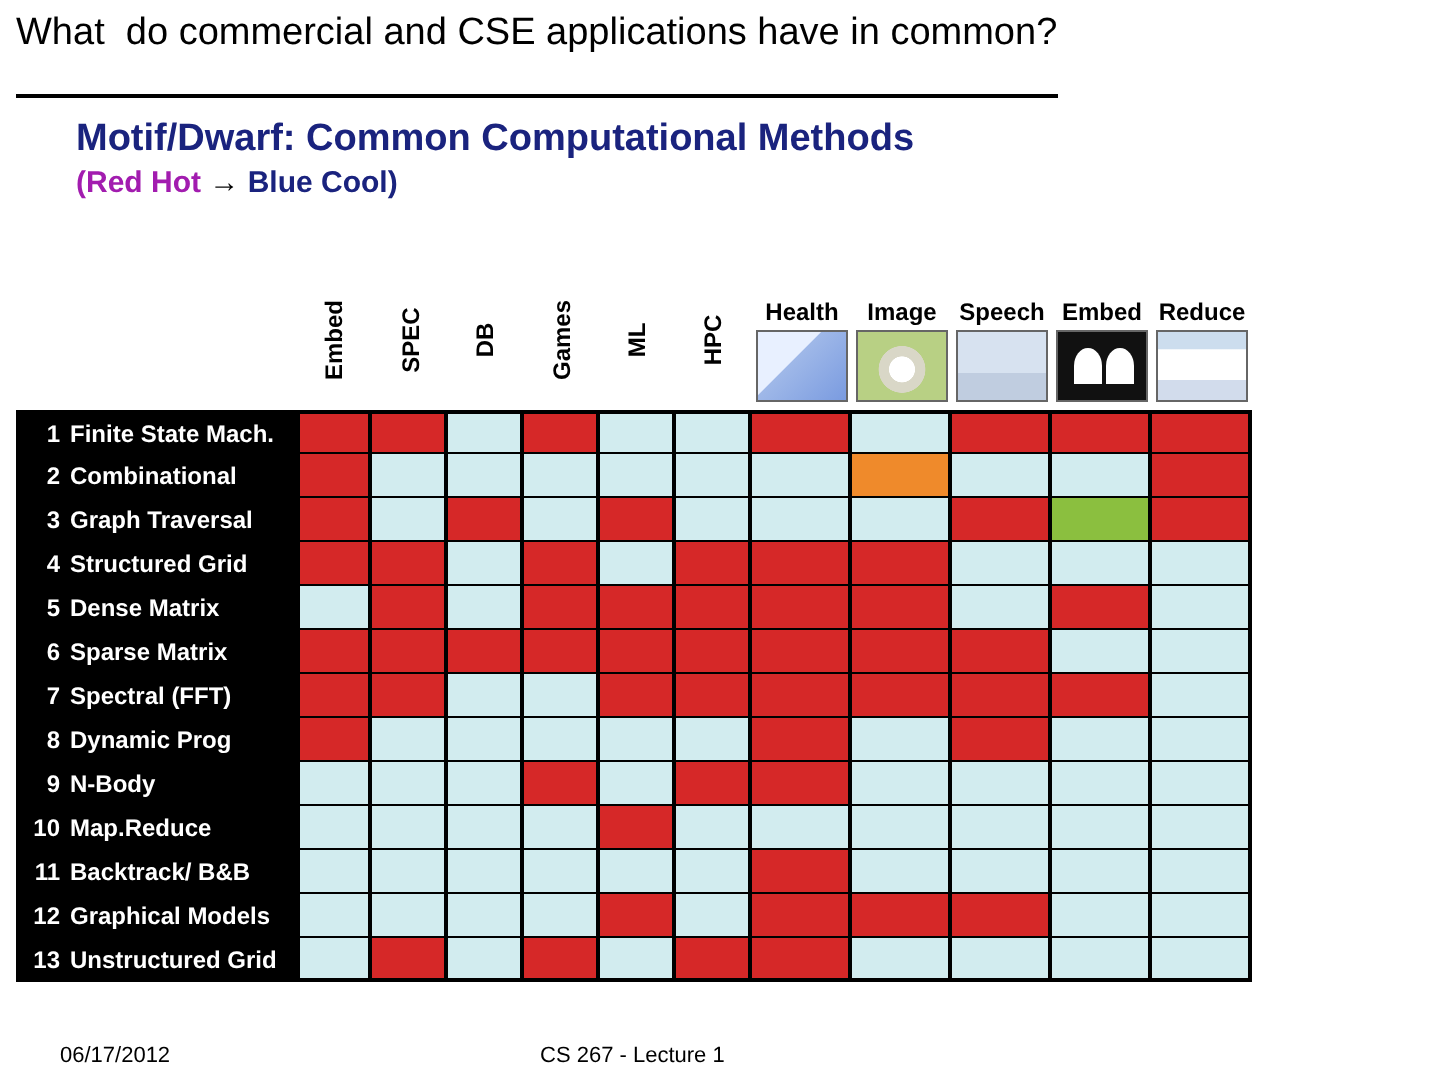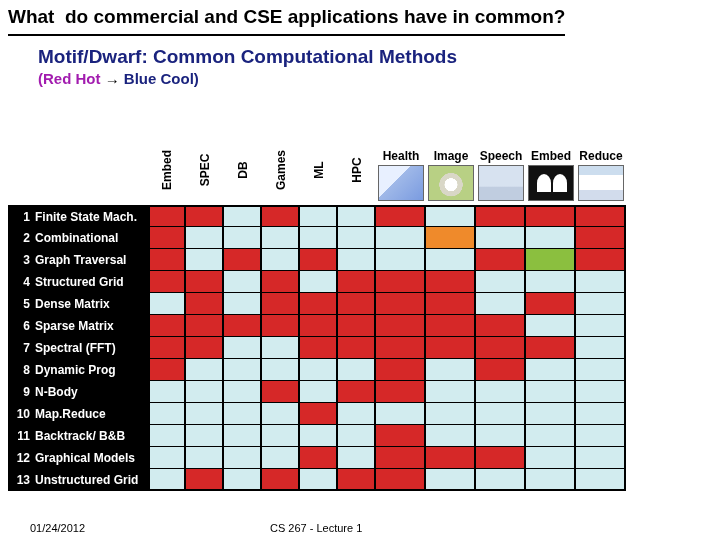--- a/index.html
+++ b/index.html
@@ -15,25 +15,25 @@
     position: relative;
   }
   .slide {
     width: 720px;
     height: 540px;
     position: relative;
     padding: 6px 8px 0 8px;
   }
   .title {
     font-size: 19px;
-    font-weight: bold;
+    font-weight: normal;
     line-height: 1.2;
     border-bottom: 2px solid #000;
     display: inline-block;
-    padding-bottom: 5px;
+    padding-bottom: 18px;
     margin-bottom: 10px;
   }
   .subtitle {
     font-size: 19px;
     font-weight: bold;
     color: #1a237e;
     margin-left: 30px;
   }
   .caption {
     font-size: 15px;
@@ -409,17 +409,17 @@
             <div class="cell h0 wide"></div>
             <div class="cell h0 wide"></div>
             <div class="cell h0 wide"></div>
             <div class="cell h0 wide"></div>
           </div>
         </div>
       </div>
   </div>
 
   <div class="footer">
-    <div class="date">01/24/2012</div>
+    <div class="date">06/17/2012</div>
     <div class="course">CS 267 - Lecture 1</div>
   </div>
 
 </div>
 
 </body></html>

